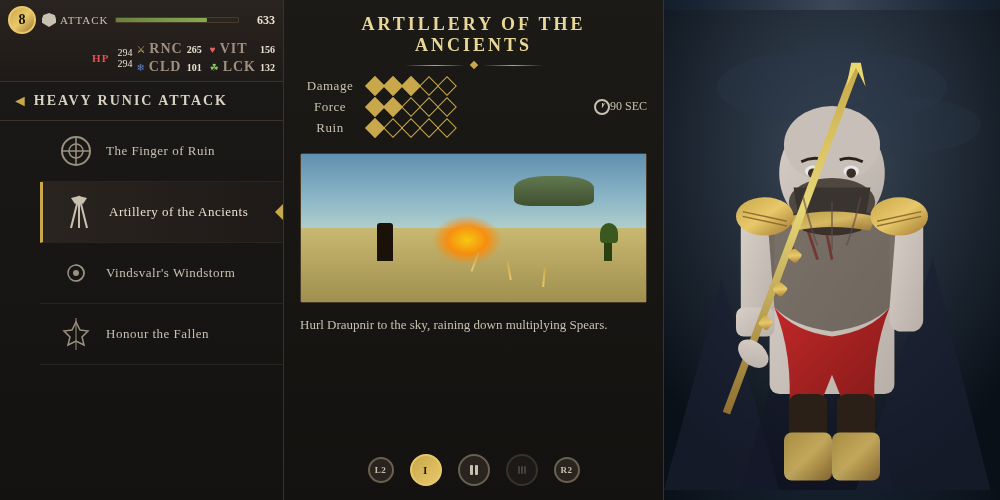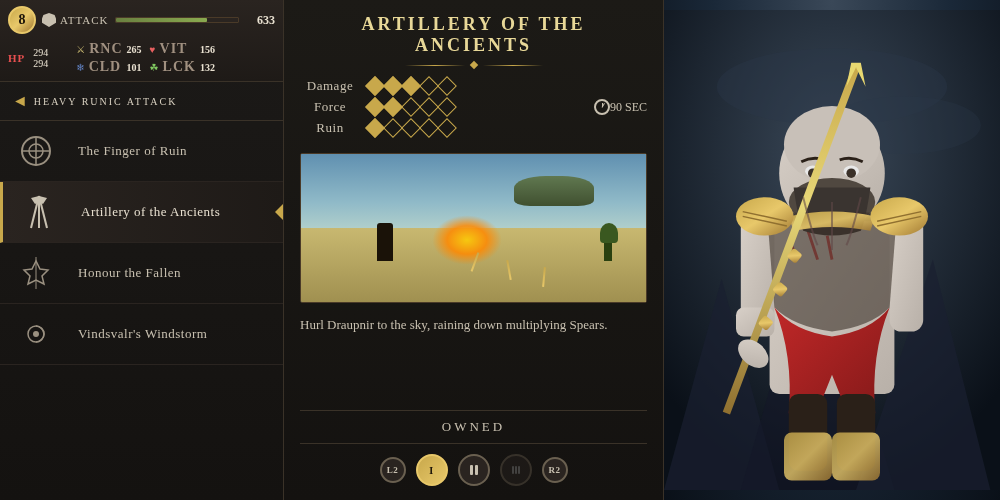--- a/index.html
+++ b/index.html
@@ -158,42 +158,43 @@
       gap: 6px;
     }
 
     .arrow-left {
       color: #c8a84b;
       font-size: 16px;
     }
 
     .runic-title {
       color: #d8d0c0;
-      font-size: 10px;
-      font-weight: normal;
+      font-size: 14px;
+      font-weight: bold;
       letter-spacing: 2px;
       text-transform: uppercase;
     }
 
     
     .menu-items {
       flex: 1;
       overflow: hidden;
     }
 
     .menu-item {
       display: flex;
       align-items: center;
-      gap: 24px;
+      gap: 12px;
       padding: 12px 18px;
       border-bottom: 1px solid #2a2420;
       cursor: pointer;
       position: relative;
       background: transparent;
       transition: background 0.1s;
+      margin-left: 40px;
     }
 
     .menu-item.active {
       background: linear-gradient(90deg, #2a2420 0%, #1e1a17 100%);
       border-left: 3px solid #c8a84b;
     }
 
     .menu-item-icon {
       width: 36px;
       height: 36px;
@@ -293,21 +294,21 @@
     .diamond.filled {
       background: #c8a84b;
     }
 
     .diamond.empty {
       background: transparent;
     }
 
     .cooldown-badge {
       display: flex;
-      align-items: center;
+      align-items: flex-start;
       margin-left: auto;
       color: #c8c0b0;
       font-size: 12px;
       padding-left: 24px;
     }
 
     .clock-icon {
       width: 16px;
       height: 16px;
       border: 2px solid #c8c0b0;
@@ -431,21 +432,21 @@
       border-top: 1px solid #3a3228;
       border-bottom: 1px solid #3a3228;
       margin-bottom: 10px;
     }
 
     
     .button-row {
       display: flex;
       align-items: center;
       justify-content: center;
-      gap: 10px;
+      gap: 16px;
     }
 
     .btn-controller {
       width: 32px;
       height: 32px;
       border-radius: 50%;
       border: 2px solid #6a6050;
       background: #2a2420;
       display: flex;
       align-items: center;
@@ -521,21 +522,21 @@
         <div class="defence-label">
           <div class="shield-icon-small"></div>
           <span>ATTACK</span>
         </div>
         <div class="defence-bar-container">
           <div class="defence-bar-fill" style="width:75%"></div>
         </div>
         <div class="defence-value">633</div>
       </div>
     </div>
-    <div style="display:flex; gap:28px; margin-top:3px;">
+    <div style="display:flex; gap:4px; margin-top:3px;justify-content:flex-end;">
       <div class="hp-row">
         <span class="hp-label">HP</span>
         <span class="hp-values">
           <span>294</span><br><span>294</span>
         </span>
       </div>
       <div class="stats-grid">
         <div class="stat-item">
           <span class="stat-icon">⚔</span>
           <span class="stat-label">RNC</span>
@@ -585,35 +586,35 @@
           <line x1="18" y1="2" x2="26" y2="34" stroke="#c8c0b0" stroke-width="2"></line>
           <polygon points="10,4 18,2 26,4 22,10 18,8 14,10" fill="#c8c0b0"></polygon>
         </svg>
       </div>
       <span class="menu-item-text">Artillery of the Ancients</span>
       <div class="active-marker"></div>
     </div>
     <div class="menu-item">
       <div class="menu-item-icon">
         <svg width="36" height="36" viewBox="0 0 36 36">
-          <path d="M18,6 L14,14 L6,15 L12,21 L10,29 L18,25 L26,29 L24,21 L30,15 L22,14 Z" stroke="#9a9080" stroke-width="1.5" fill="none"></path>
-          <line x1="18" y1="2" x2="18" y2="34" stroke="#9a9080" stroke-width="1"></line>
-        </svg>
-      </div>
-      <span class="menu-item-text">Honour the Fallen</span>
-    </div>
-    <div class="menu-item">
-      <div class="menu-item-icon">
-        <svg width="36" height="36" viewBox="0 0 36 36">
           <circle cx="18" cy="18" r="8" stroke="#9a9080" stroke-width="1.5" fill="none"></circle>
           <path d="M18,10 C22,10 26,14 26,18 C26,22 22,26 18,26" stroke="#9a9080" stroke-width="1.5" fill="none"></path>
           <circle cx="18" cy="18" r="3" fill="#9a9080"></circle>
         </svg>
       </div>
       <span class="menu-item-text">Vindsvalr's Windstorm</span>
+    </div>
+    <div class="menu-item">
+      <div class="menu-item-icon">
+        <svg width="36" height="36" viewBox="0 0 36 36">
+          <path d="M18,6 L14,14 L6,15 L12,21 L10,29 L18,25 L26,29 L24,21 L30,15 L22,14 Z" stroke="#9a9080" stroke-width="1.5" fill="none"></path>
+          <line x1="18" y1="2" x2="18" y2="34" stroke="#9a9080" stroke-width="1"></line>
+        </svg>
+      </div>
+      <span class="menu-item-text">Honour the Fallen</span>
     </div>
   </div>
 </div>
 
 <div class="main-content">
   <div class="ability-title">ARTILLERY OF THE ANCIENTS</div>
   <div class="title-divider">
     <div class="title-divider-line"></div>
     <div class="title-divider-diamond"></div>
     <div class="title-divider-line"></div>
@@ -674,21 +675,20 @@
       <div class="preview-spear" style="position:absolute;bottom:15%;left:60%;transform:rotate(-10deg);"></div>
       <div class="preview-spear" style="position:absolute;bottom:10%;left:70%;transform:rotate(5deg);"></div>
 
       <div style="position:absolute;bottom:28%;right:10%;width:8px;height:35px;background:#2a4010;"></div>
       <div style="position:absolute;bottom:40%;right:8%;width:18px;height:20px;background:#3a5820;border-radius:50% 50% 20% 20%;"></div>
     </div>
   </div>
 
   <div class="ability-description">Hurl Draupnir to the sky, raining down multiplying Spears.</div>
 
-  <div class="owned-badge">OWNED</div>
 
   <div class="button-row">
     <div class="btn-controller small">
       <span>L2</span>
     </div>
     <div class="btn-controller active">
       <span>I</span>
     </div>
     <div class="btn-controller">
       <div class="pause-icon">

